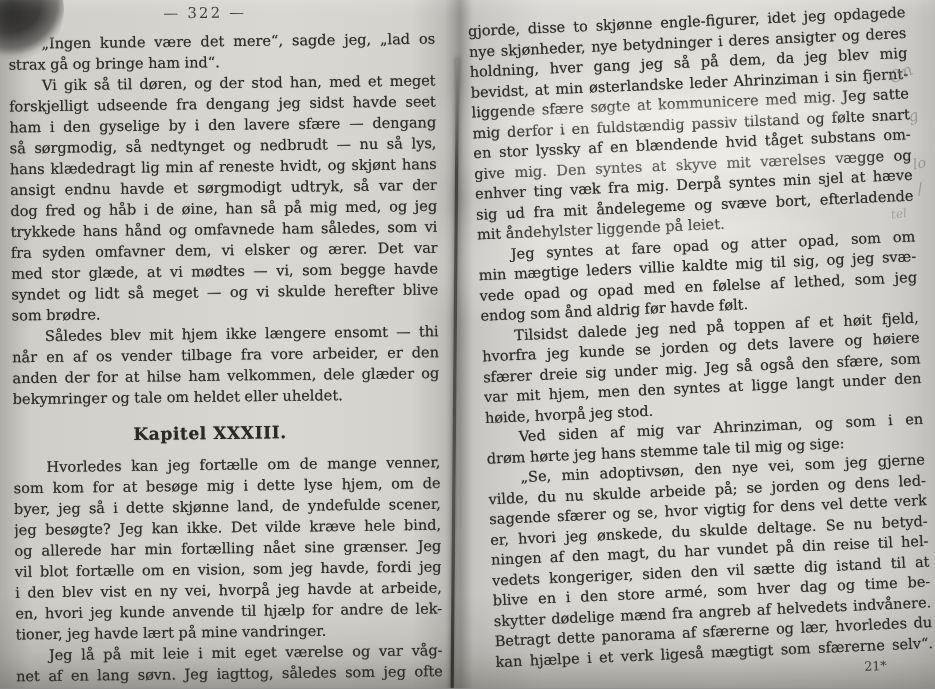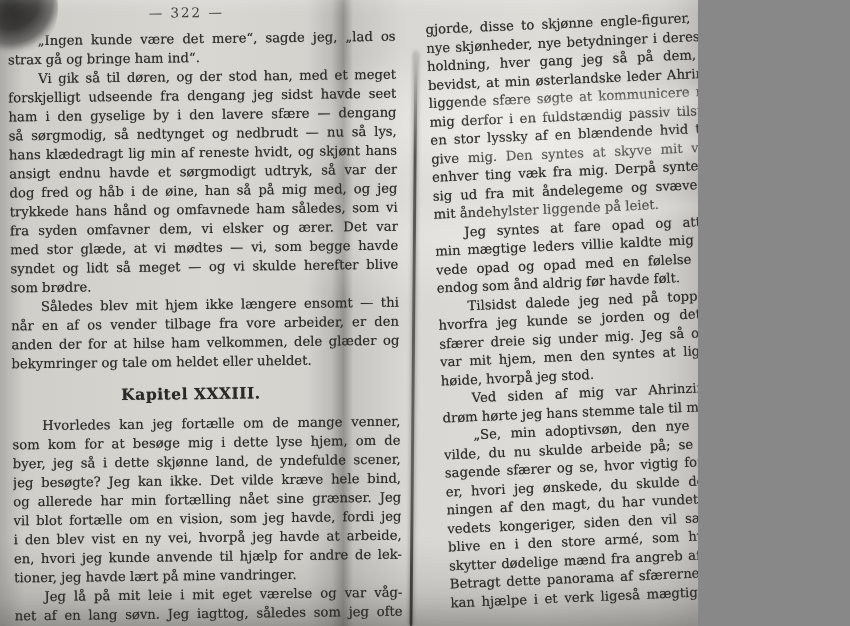--- a/index.html
+++ b/index.html
@@ -1,17 +1,17 @@
 <!DOCTYPE html>
 <html><head>
 <meta charset="utf-8">
 <style>
   html,body{margin:0;padding:0;background:#888;}
   .photo{
-    position:relative;width:698px;height:626px;overflow:hidden;
+    position:relative;width:850px;height:626px;overflow:hidden;
     font-family:"DejaVu Serif","Liberation Serif",serif;
     background:
       radial-gradient(ellipse 340px 120px at 72% 20%, rgba(243,242,238,0.75), rgba(243,242,238,0) 70%),
       radial-gradient(ellipse 300px 90px at 66% 38%, rgba(240,239,235,0.5), rgba(240,239,235,0) 75%),
       linear-gradient(180deg, rgba(0,0,0,0) 86%, rgba(70,69,65,0.22) 100%),
       linear-gradient(90deg,#b3b2ae 0%,#cfcec9 3.5%,#d8d7d2 30%,#d3d2cd 44%,#bdbcb8 47.5%,#93928e 49.2%,#c6c5c1 50.6%,#d8d7d3 58%,#dddcd7 78%,#d2d1cd 94%,#c3c2be 100%);
   }
   .vignette{position:absolute;inset:0;pointer-events:none;
     box-shadow:inset 0 -26px 34px -18px rgba(60,59,55,0.35), inset 0 10px 22px -16px rgba(255,255,255,0.5);}
   

